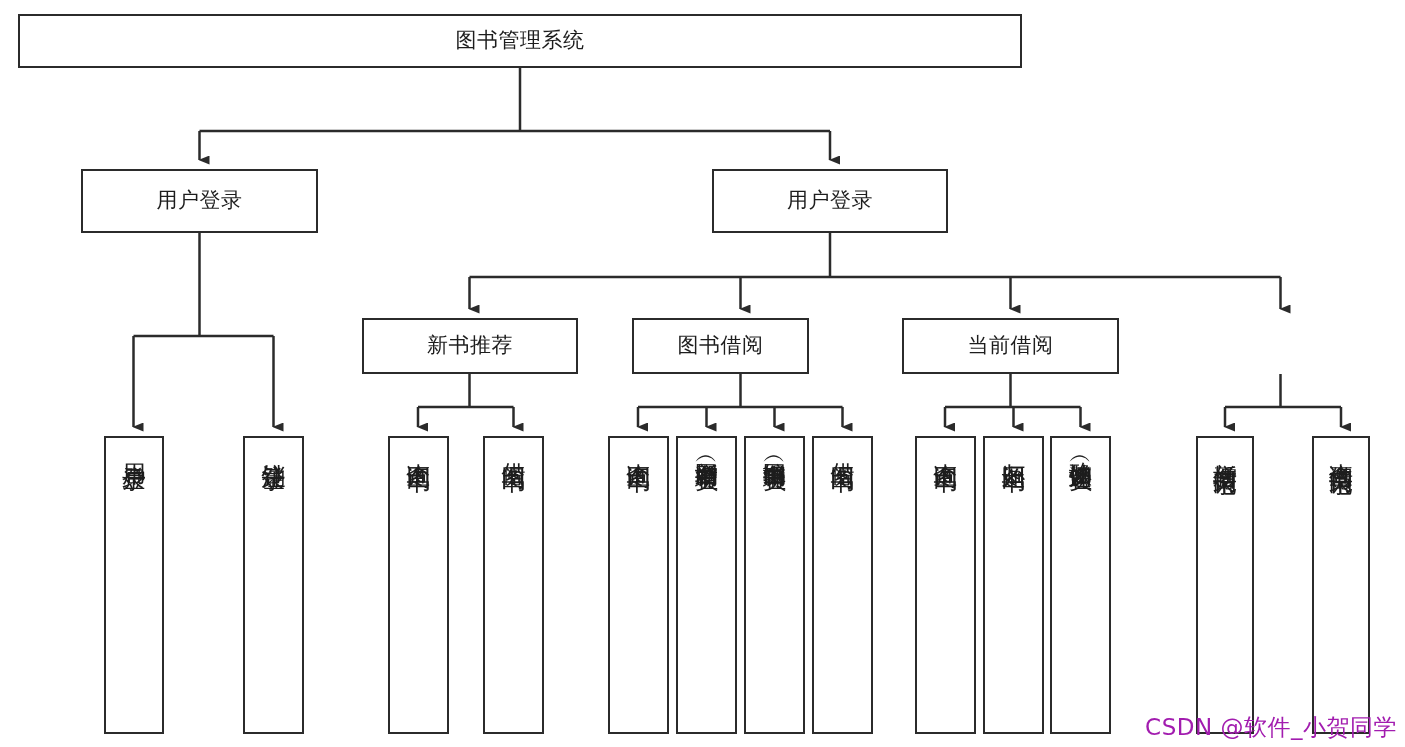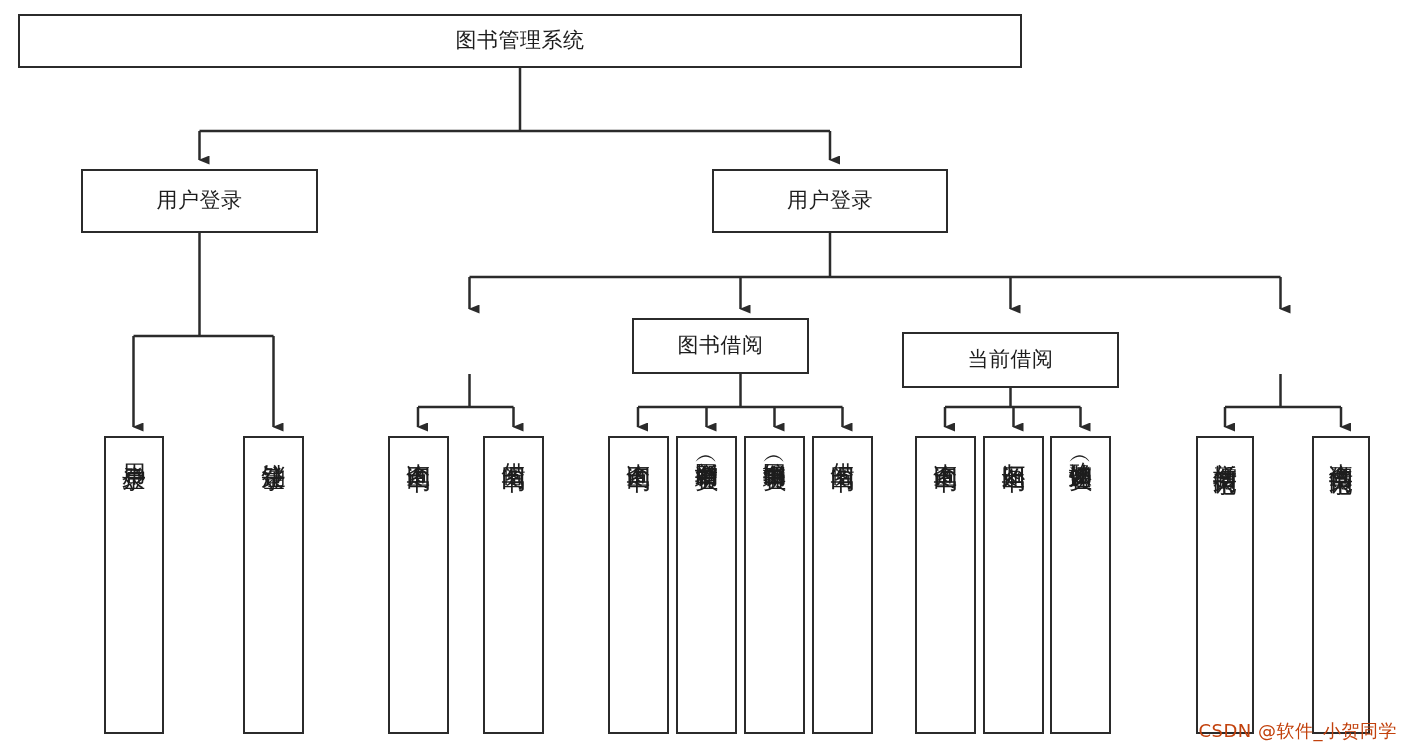--- a/index.html
+++ b/index.html
@@ -63,22 +63,22 @@
     line-height: 1;
   }
   .node.vert.tall .label {
     font-size: 23px;
     letter-spacing: 1px;
   }
   #watermark {
     position: absolute;
     right: 8px;
     bottom: 4px;
-    font-size: 18px;
-    color: #c2410c;
+    font-size: 23px;
+    color: #a21caf;
     letter-spacing: 0.5px;
     white-space: pre;
   }
 </style>
 </head>
 <body>
 
 <div id="diagram-root">
 
   <svg class="wires" viewBox="0 0 1405 747">
@@ -137,24 +137,27 @@
     <span class="label">图书管理系统</span>
   </div>
 
   <div class="node horiz" style="left:81px; top:169px; width:237px; height:64px;">
     <span class="label">用户登录</span>
   </div>
   <div class="node horiz" style="left:712px; top:169px; width:236px; height:64px;">
     <span class="label">用户登录</span>
   </div>
 
+  <div class="node horiz" style="left:362px; top:318px; width:216px; height:56px;">
+    <span class="label">新书推荐</span>
+  </div>
   <div class="node horiz" style="left:632px; top:318px; width:177px; height:56px;">
     <span class="label">图书借阅</span>
   </div>
-  <div class="node horiz" style="left:902px; top:332px; width:217px; height:56px;">
+  <div class="node horiz" style="left:902px; top:318px; width:217px; height:56px;">
     <span class="label">当前借阅</span>
   </div>
 
   <div class="node vert" style="left:104px; top:436px; width:60px; height:298px;">
     <span class="label">用户登录</span>
   </div>
   <div class="node vert" style="left:243px; top:436px; width:61px; height:298px;">
     <span class="label">注销登录</span>
   </div>
 

